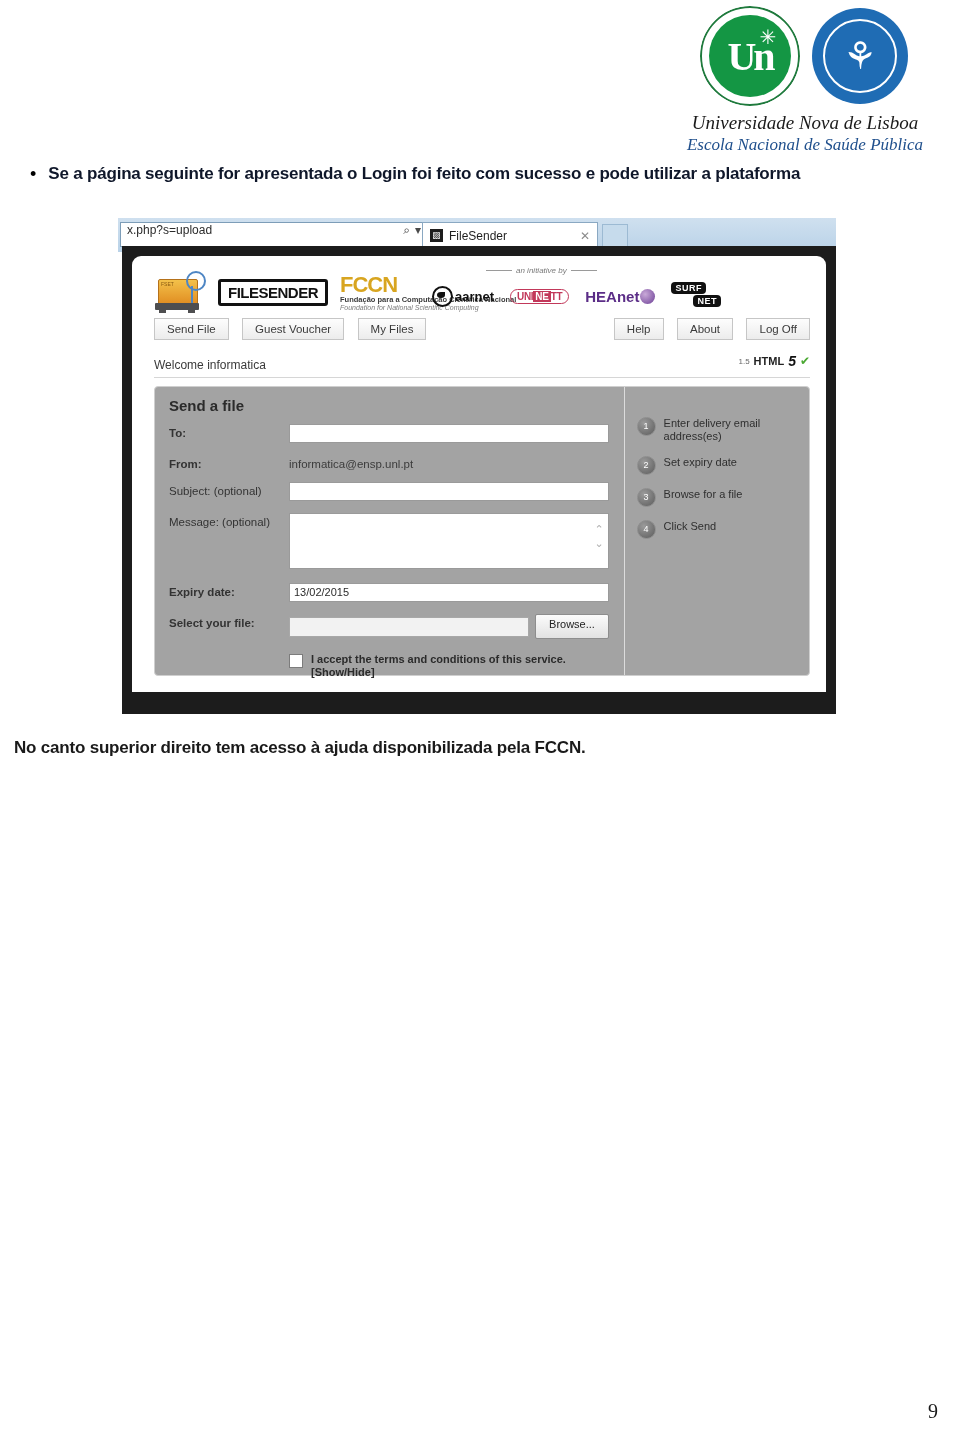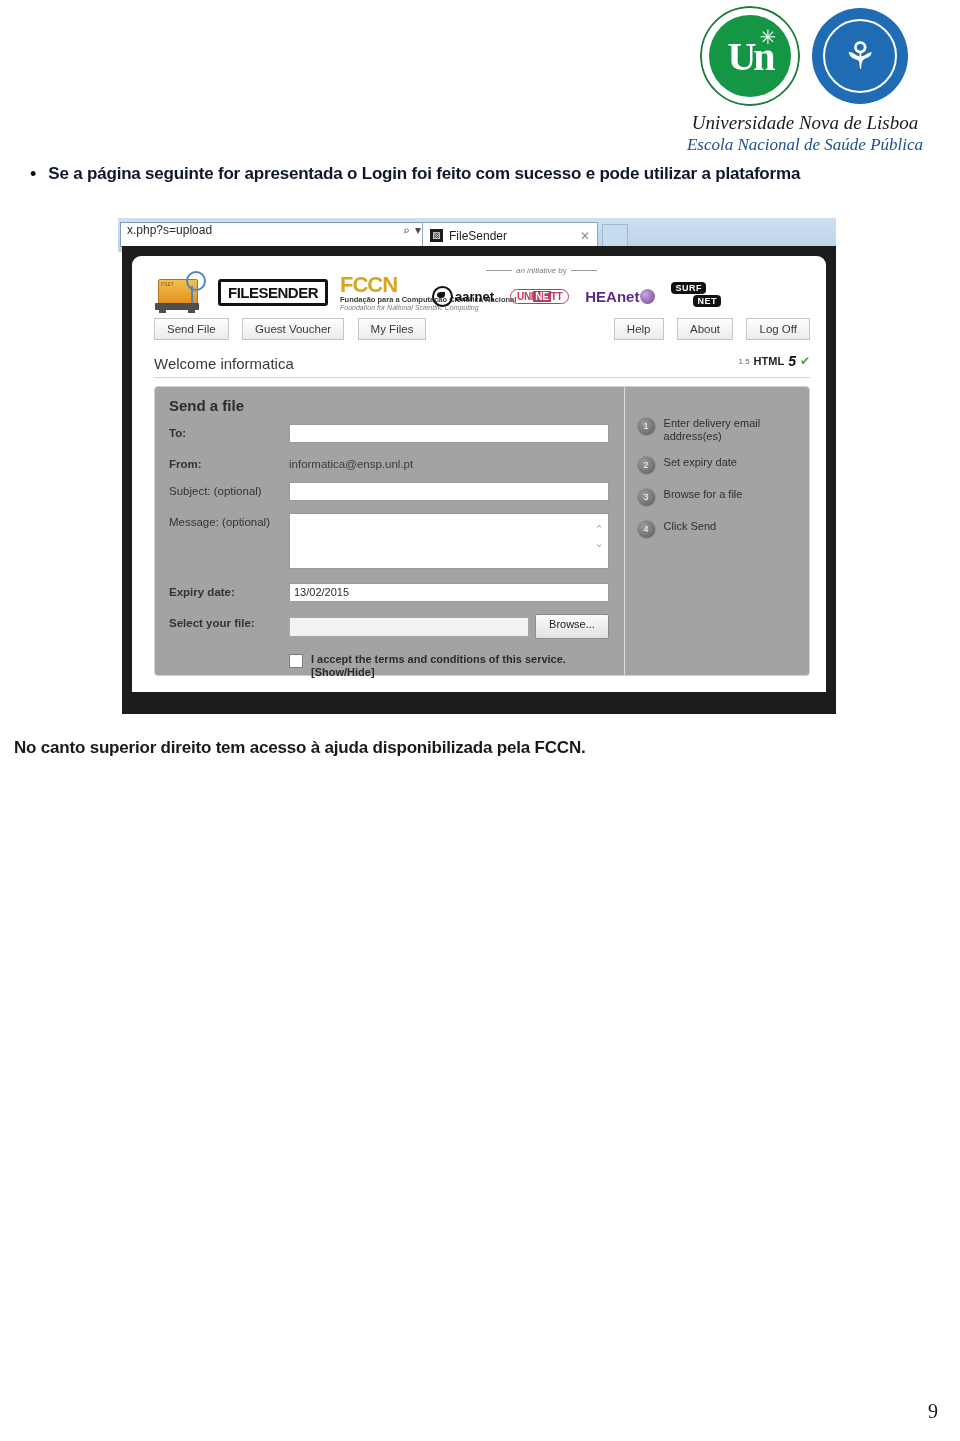--- a/index.html
+++ b/index.html
@@ -487,21 +487,21 @@
   .welcome-row {
     position: relative;
     height: 22px;
     padding: 4px 16px 0 22px;
     border-bottom: 1px solid #d6d6d6;
     margin: 3px 16px 0 22px;
     padding-left: 0;
     padding-right: 0;
   }
   .welcome-txt {
-    font-size: 15px;
+    font-size: 12px;
     color: #3a3a3a;
   }
   .version-box {
     position: absolute;
     right: 0;
     top: 2px;
     display: flex;
     align-items: center;
     gap: 4px;
   }

